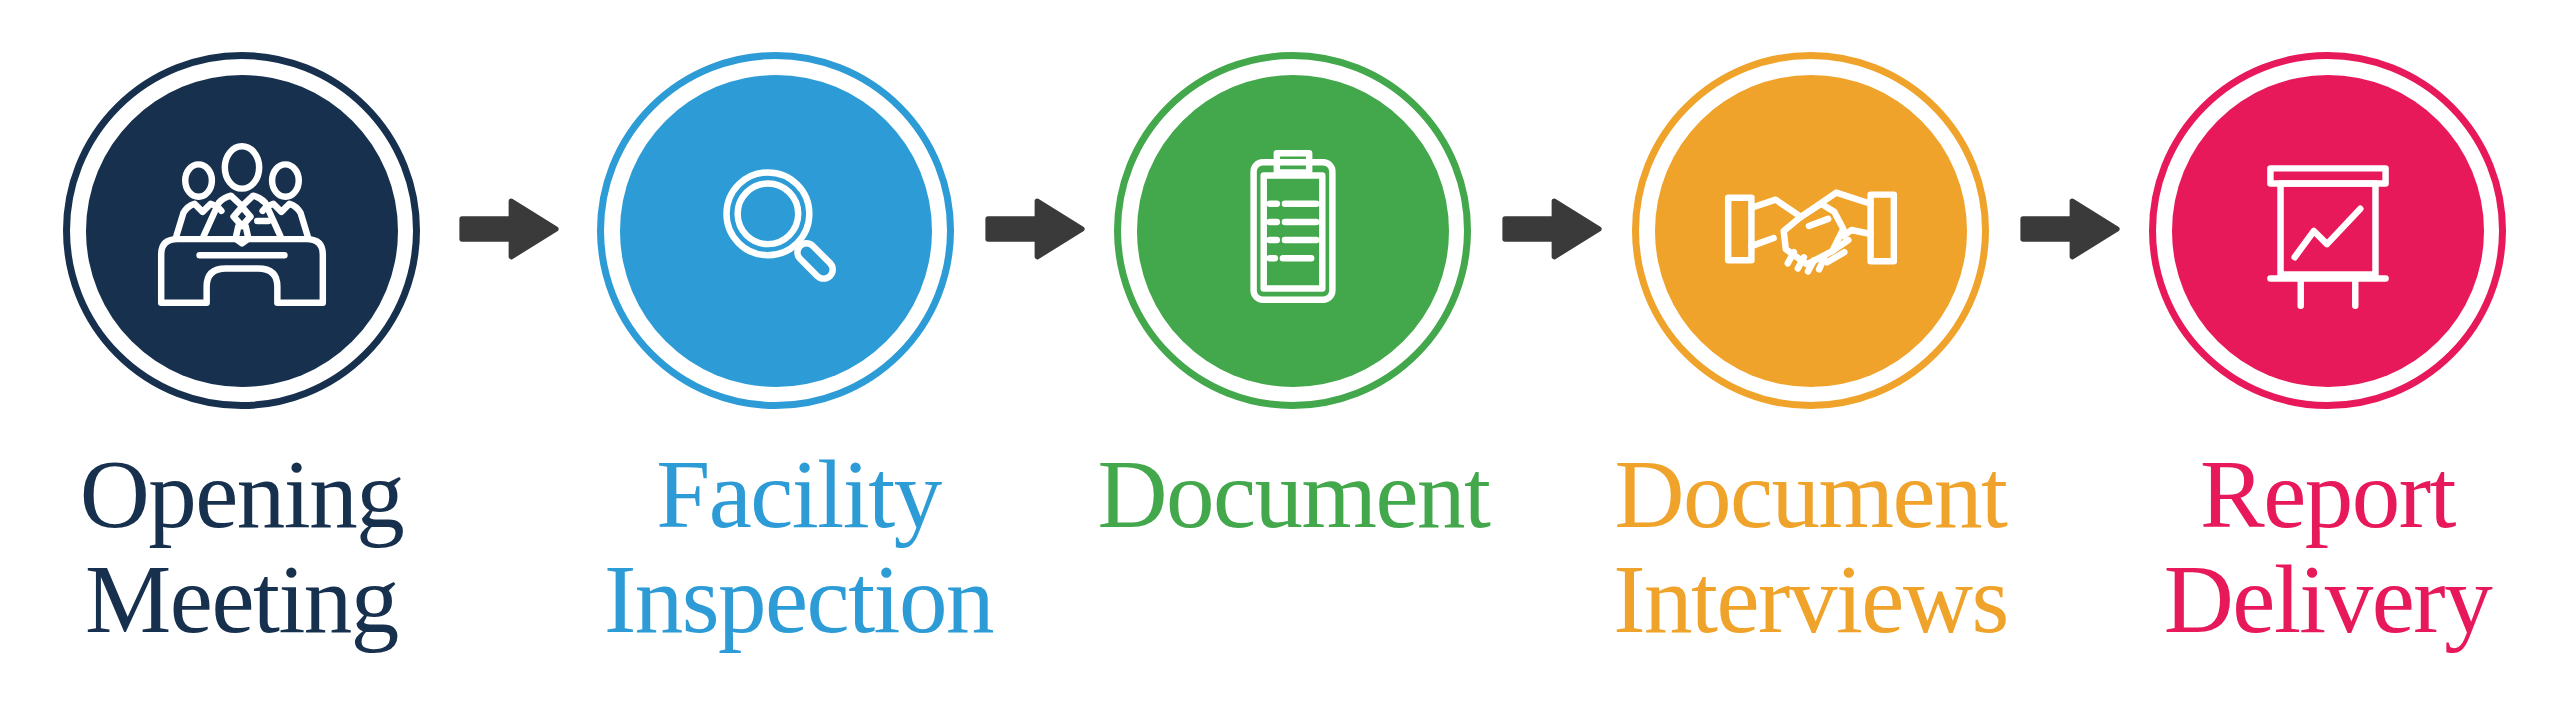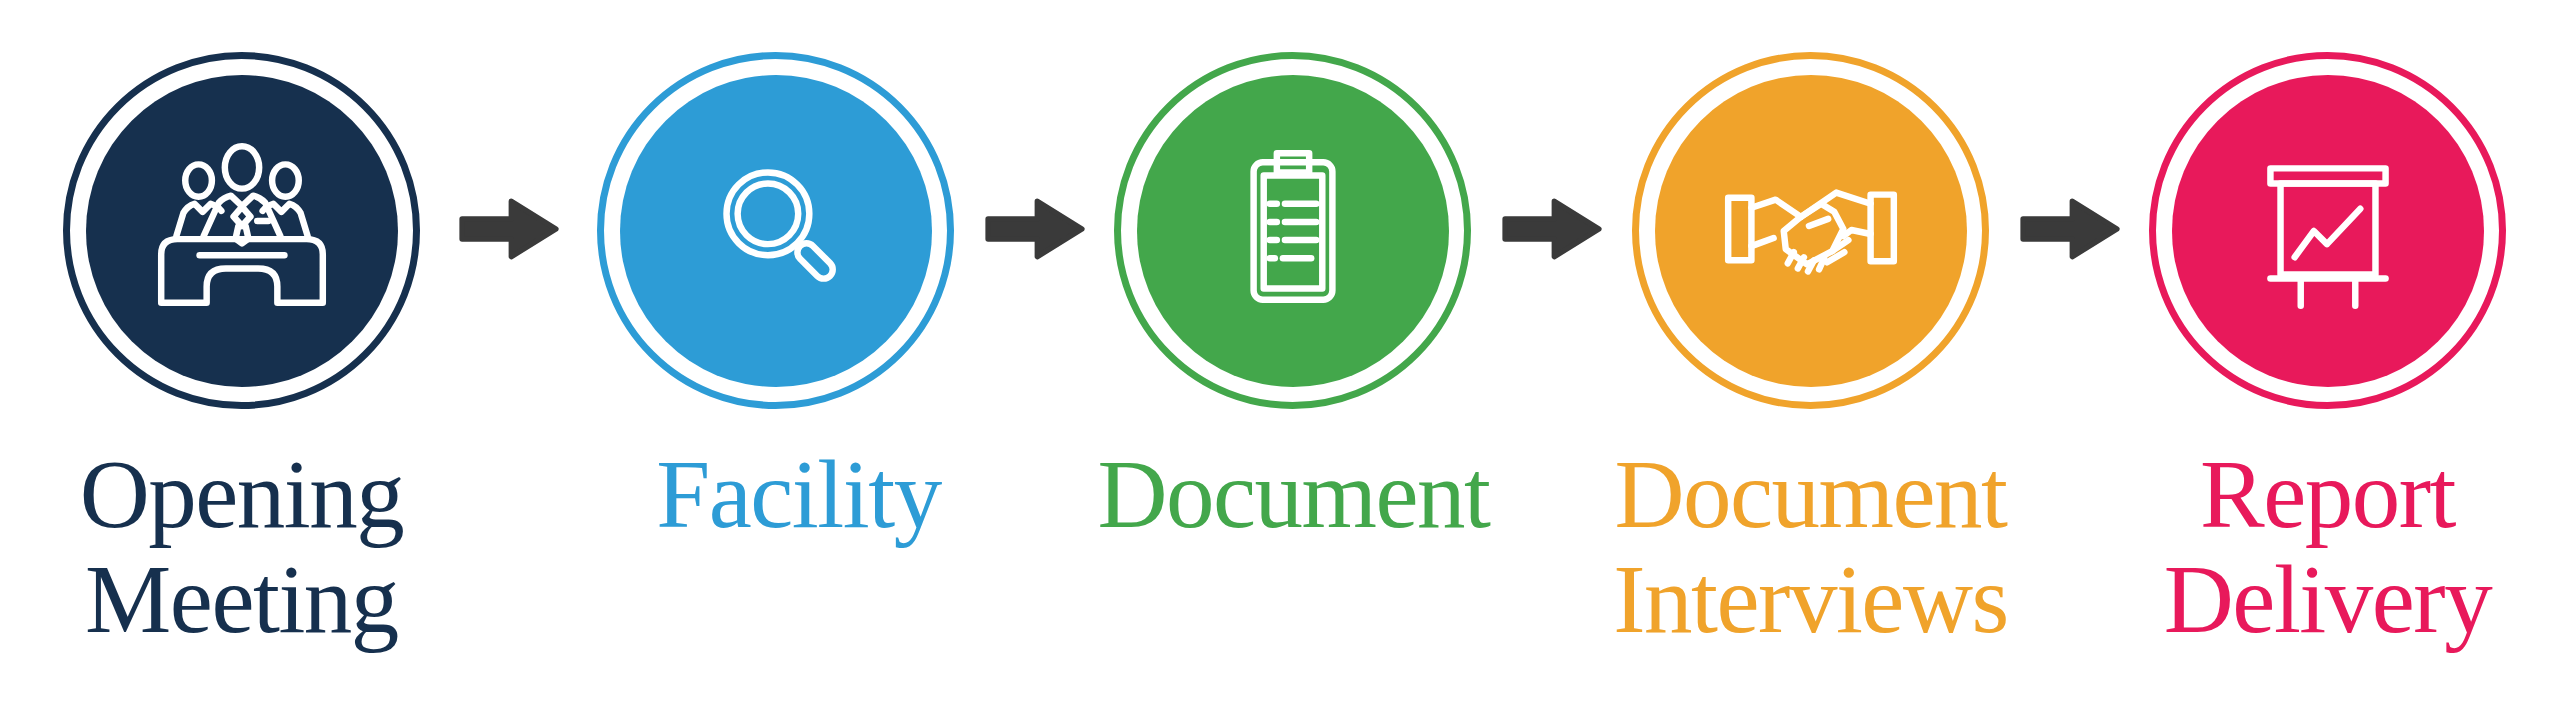--- a/index.html
+++ b/index.html
@@ -102,20 +102,21 @@
         <g class="icon-stroke" stroke-linecap="round">
           <circle cx="46" cy="41.5" r="20.5"></circle>
           <circle cx="46" cy="41.5" r="15"></circle>
           <rect x="-4.5" y="2" width="9" height="21" rx="4.5" transform="translate(60.5,56) rotate(-45)"></rect>
         </g>
       </svg>
     </div>
   </div>
   <div class="step-label l1" style="color: rgb(45, 156, 214);">
     <div>Facility</div>
+    <div>Inspection</div>
   </div>
 
   <div class="flow-arrow a1" style="color: rgb(58, 58, 58);">
     <svg viewBox="0 0 130 88">
         <polygon points="4,31 68,31 68,8 126,44 68,80 68,57 4,57" fill="currentColor" stroke="currentColor" stroke-width="7" stroke-linejoin="round"></polygon>
       </svg>
   </div>
 
   <div class="badge b2" style="border-color: rgb(67, 167, 75);">
     <div class="badge-inner" style="background-color: rgb(67, 167, 75); color: rgb(255, 255, 255);">

